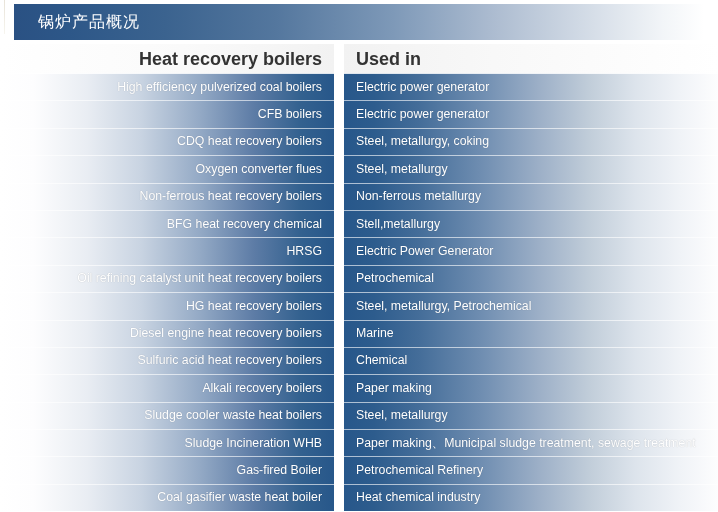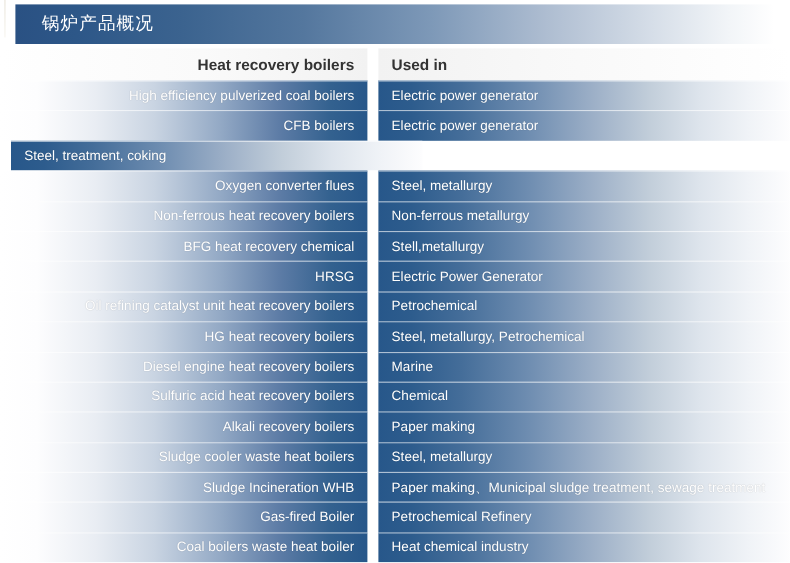--- a/index.html
+++ b/index.html
@@ -116,21 +116,21 @@
   .row.header { height: 29px; }
   .row.header .cell-1 {
     background: linear-gradient(to right, #ffffff 0%, #fafafa 55%, #f2f2f2 100%);
   }
   .row.header .cell-2 {
     background: linear-gradient(to right, #f2f2f2 0%, #f8f8f8 40%, #ffffff 100%);
   }
   .row.header .cell-text {
     color: #333333;
     font-weight: bold;
-    font-size: 14px;
+    font-size: 18px;
   }
 
   
   .row.data .cell-1 {
     background: linear-gradient(to right,
       #ffffff 0%,
       #fdfdfe 10%,
       #e9edf3 26%,
       #c9d4e2 42%,
       #93a9c5 60%,
@@ -212,23 +212,26 @@
       <div class="cell cell-1">
         <span class="cell-text">CFB boilers</span>
       </div>
       <div class="gap"></div>
       <div class="cell cell-2">
         <span class="cell-text">Electric power generator</span>
       </div>
     </div>
 
     <div class="row data">
-      <div class="gap"></div>
-      <div class="cell cell-2">
-        <span class="cell-text">Steel, treatment, coking</span>
+      <div class="cell cell-1">
+        <span class="cell-text">CDQ heat recovery boilers</span>
+      </div>
+      <div class="gap"></div>
+      <div class="cell cell-2">
+        <span class="cell-text">Steel, metallurgy, coking</span>
       </div>
     </div>
 
     <div class="row data">
       <div class="cell cell-1">
         <span class="cell-text">Oxygen converter flues</span>
       </div>
       <div class="gap"></div>
       <div class="cell cell-2">
         <span class="cell-text">Steel, metallurgy</span>
@@ -340,21 +343,21 @@
         <span class="cell-text">Gas-fired Boiler</span>
       </div>
       <div class="gap"></div>
       <div class="cell cell-2">
         <span class="cell-text">Petrochemical Refinery</span>
       </div>
     </div>
 
     <div class="row data">
       <div class="cell cell-1">
-        <span class="cell-text">Coal boilers waste heat boiler</span>
+        <span class="cell-text">Coal gasifier waste heat boiler</span>
       </div>
       <div class="gap"></div>
       <div class="cell cell-2">
         <span class="cell-text">Heat  chemical industry</span>
       </div>
     </div>
 
   </div>
 </div>
 

